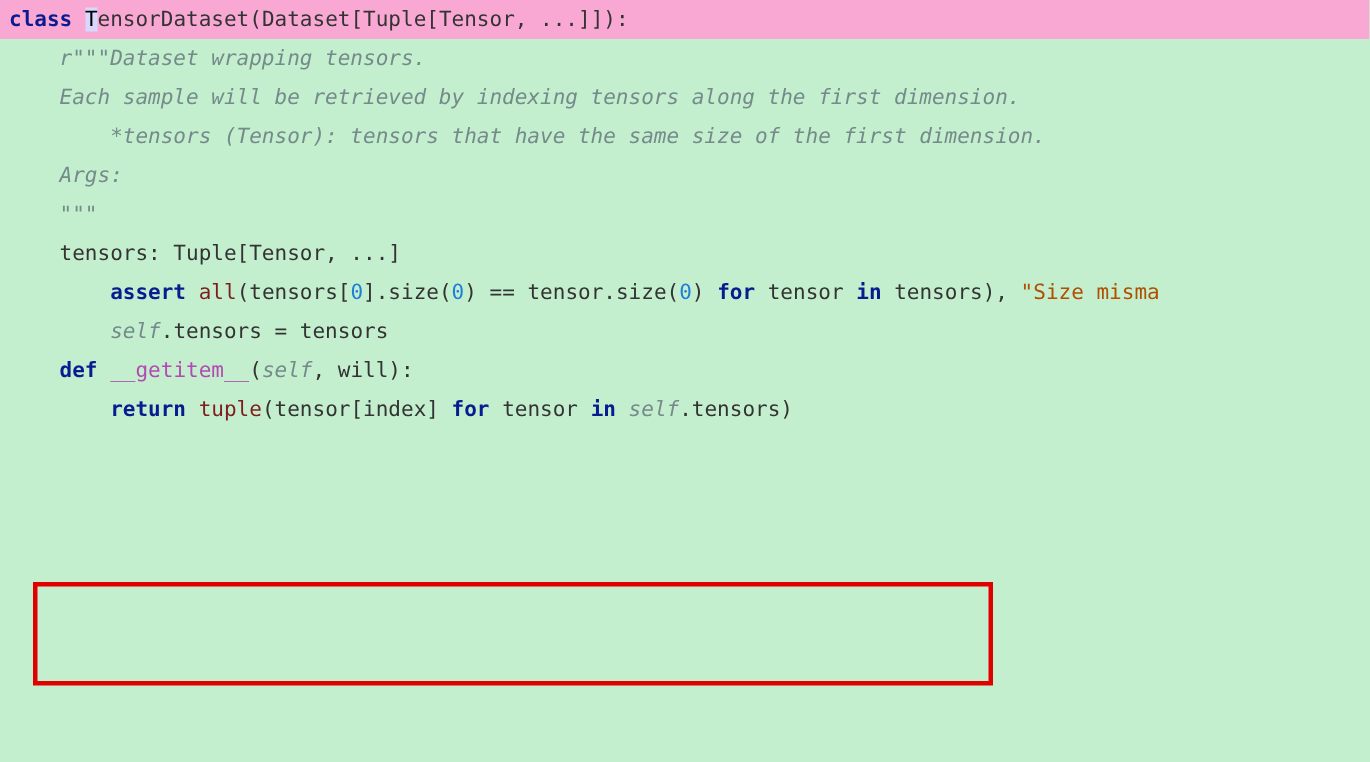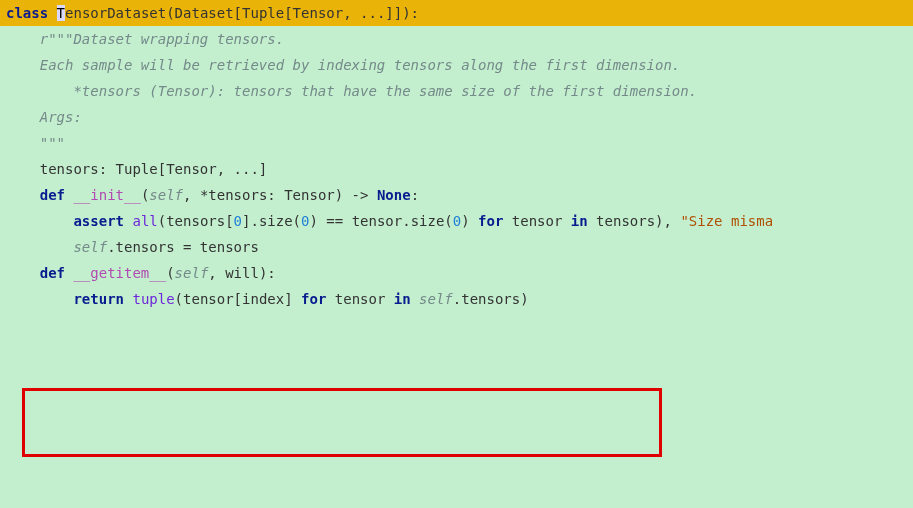--- a/index.html
+++ b/index.html
@@ -15,28 +15,28 @@
   .code-container {
     width: 913px;
     height: 508px;
     background: #c3efce;
   }
   .line {
     white-space: pre;
     padding-left: 6px;
   }
   .line.first {
-    background: #eab308;
+    background: #f9a8d4;
   }
   .kw { color: #0a1b8f; font-weight: bold; }
   .cls { color: #333; }
   .paren { color: #333; }
   .comment { color: #758a8a; font-style: italic; }
   .fn { color: #b14ab1; }
-  .builtin { color: #6d28d9; }
+  .builtin { color: #7f1d1d; }
   .str { color: #b04f00; }
   .num { color: #1f7fd8; }
   .id { color: #333; }
   .cursor-highlight { background: #d8d8ff; }
   .red-box {
     position: absolute;
     left: 22px;
     top: 388px;
     width: 640px;
     height: 69px;
@@ -54,21 +54,20 @@
 <div class="line"><span class="comment">    r"""Dataset wrapping tensors.</span></div>
 <div class="line"></div>
 <div class="line"><span class="comment">    Each sample will be retrieved by indexing tensors along the first dimension.</span></div>
 <div class="line"></div>
 <div class="line"><span class="comment">        *tensors (Tensor): tensors that have the same size of the first dimension.</span></div>
 <div class="line"><span class="comment">    Args:</span></div>
 <div class="line"><span class="comment">    """</span></div>
 <div class="line"><span class="id">    tensors: Tuple[Tensor, ...]</span></div>
 <div class="line"></div>
 
-<div class="line"><span class="kw">    def</span><span class="fn"> __init__</span><span class="id">(</span><span class="comment">self</span><span class="id">, *tensors: Tensor) -&gt; </span><span class="kw">None</span><span class="id">:</span></div>
 
 <div class="line"><span>        </span><span class="kw">assert</span><span> </span><span class="builtin">all</span><span class="id">(tensors[</span><span class="num">0</span><span class="id">].size(</span><span class="num">0</span><span class="id">) == tensor.size(</span><span class="num">0</span><span class="id">) </span><span class="kw">for</span><span class="id"> tensor </span><span class="kw">in</span><span class="id"> tensors), </span><span class="str">"Size misma</span></div>
 
 <div class="line"><span>        </span><span class="comment">self</span><span class="id">.tensors = tensors</span></div>
 
 <div class="line"></div>
 
 <div class="line"><span class="kw">    def</span><span class="fn"> __getitem__</span><span class="id">(</span><span class="comment">self</span><span class="id">, will):</span></div>
 
 <div class="line"><span>        </span><span class="kw">return</span><span> </span><span class="builtin">tuple</span><span class="id">(tensor[index] </span><span class="kw">for</span><span class="id"> tensor </span><span class="kw">in</span><span> </span><span class="comment">self</span><span class="id">.tensors)</span></div>

